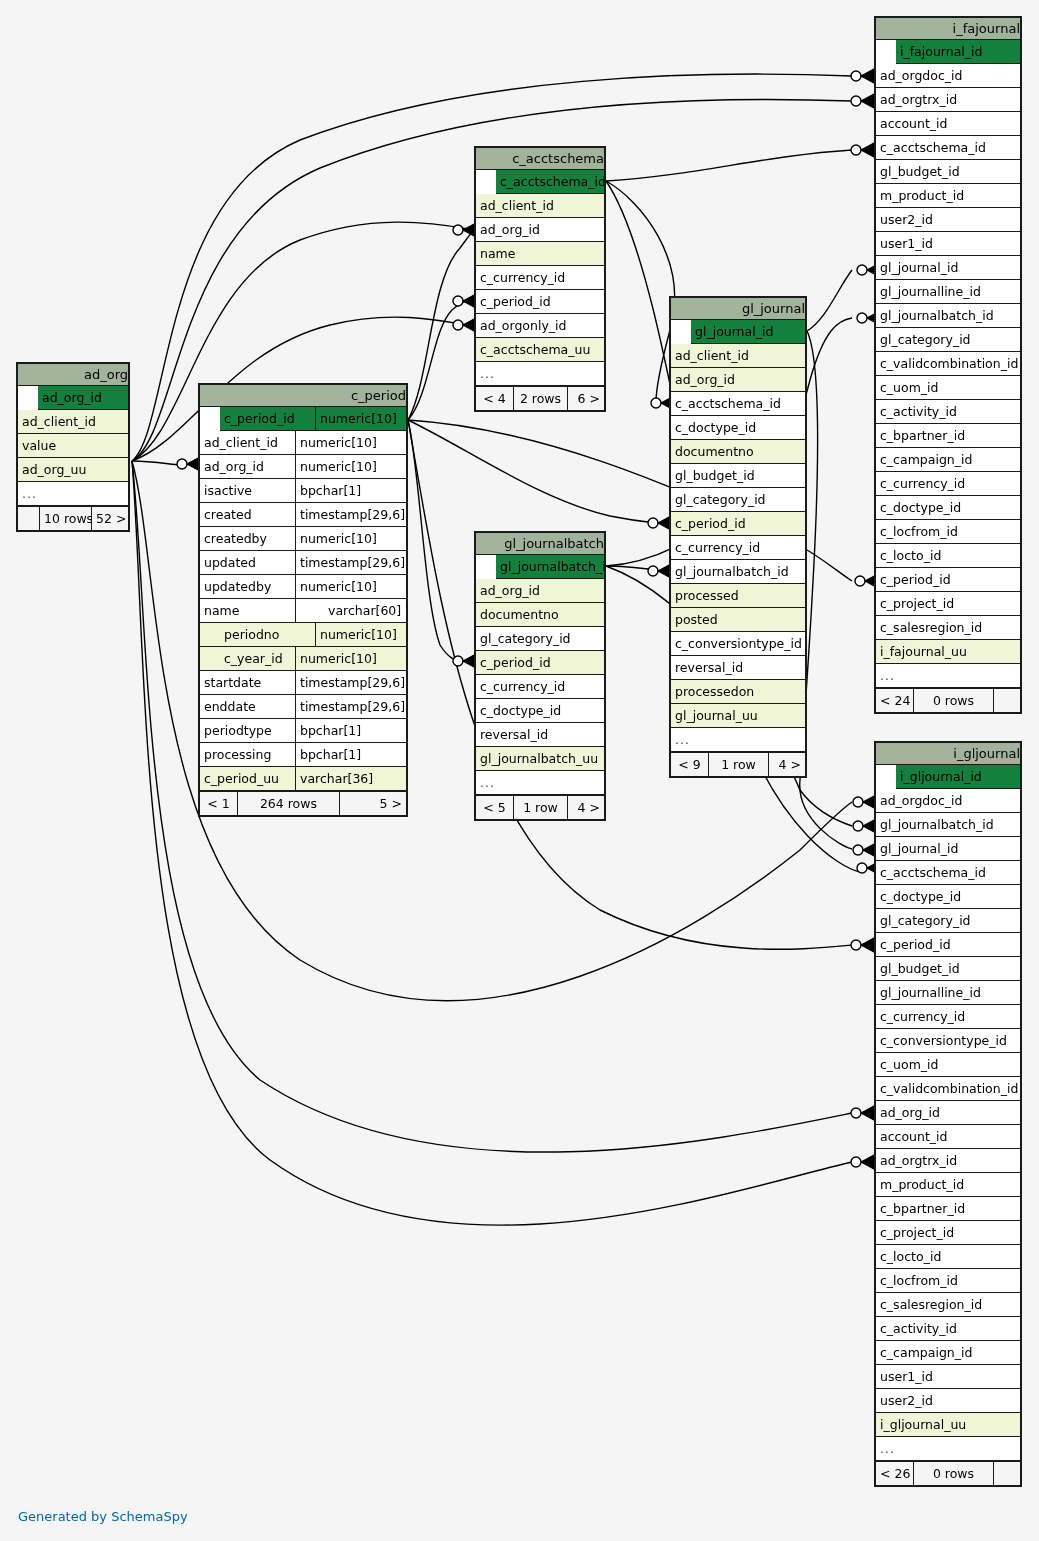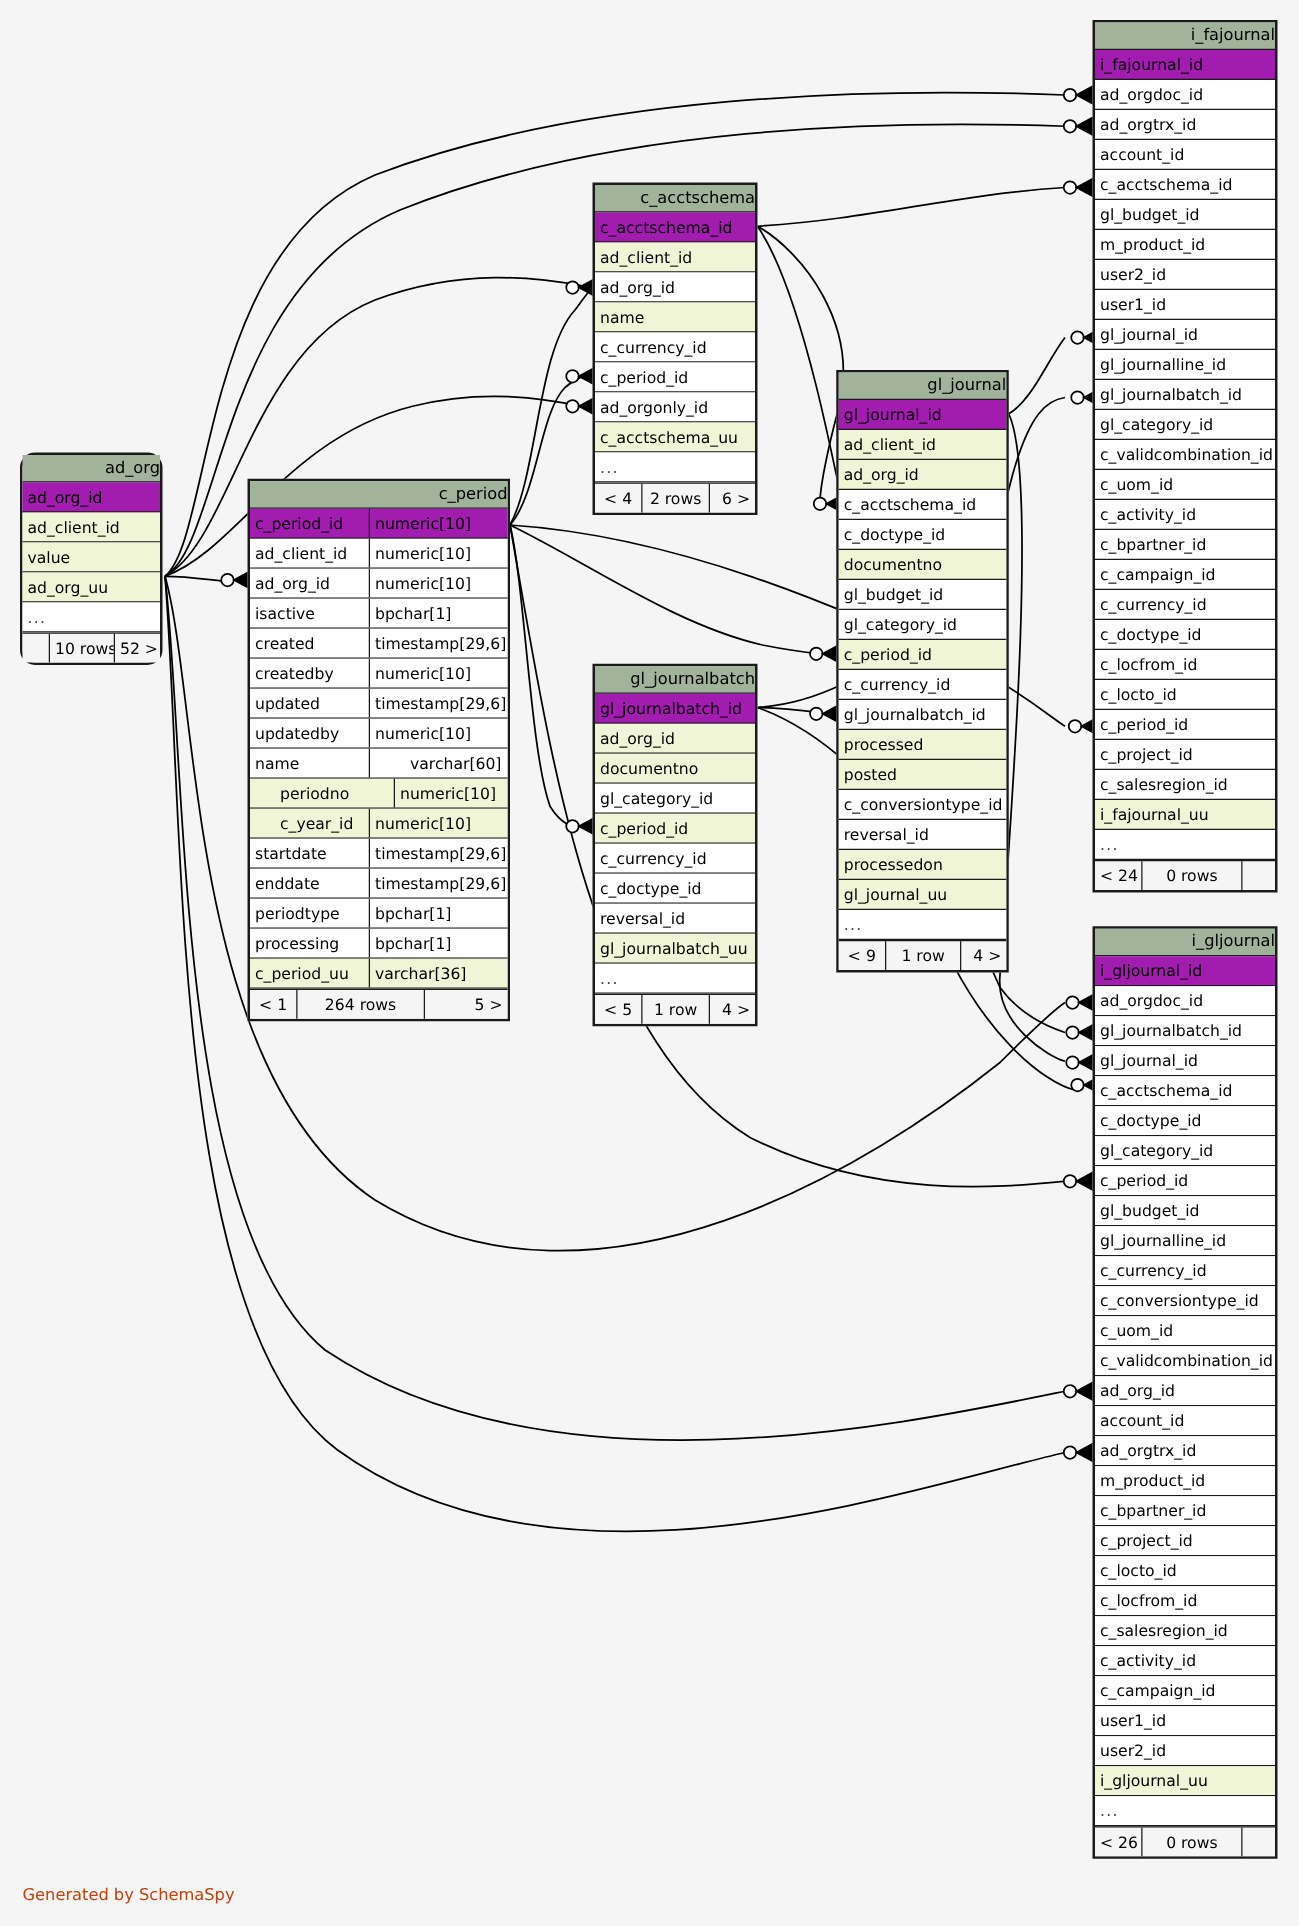--- a/index.html
+++ b/index.html
@@ -64,21 +64,21 @@
     box-sizing: border-box;
   }
   .cell-type {
     flex: 0 0 auto;
     padding-left: 4px;
     padding-right: 3px;
     border-left: 1px solid #1a1a1a;
     white-space: nowrap;
     box-sizing: border-box;
   }
-  .r-pk   { background: #a21caf; }
+  .r-pk   { background: #15803d; margin-left: 20px; }
   .r-idx  { background: #f0f5d8; }
   .r-plain{ background: #ffffff; }
   .r-ellipsis { background: #ffffff; color: #444; }
   .r-ellipsis .cell-name { letter-spacing: 1px; }
   .tbl-foot {
     display: flex;
     height: 24px;
     box-sizing: border-box;
     line-height: 23px;
     background: #f5f5f5;
@@ -93,21 +93,21 @@
   }
   .foot-left  { border-right: 1px solid #1a1a1a; }
   .foot-mid   { border-right: 1px solid #1a1a1a; flex: 1 1 auto; }
   .foot-right { flex: 0 0 auto; text-align: right; }
   .foot-right.wide { flex: 1 1 auto; }
   .credit {
     position: absolute;
     left: 18px;
     top: 1509px;
     font-size: 13px;
-    color: #c2410c;
+    color: #0369a1;
     z-index: 3;
     white-space: nowrap;
   }
   
 </style>
 </head>
 <body>
 
 <div id="canvas">
   <svg id="edges" viewBox="0 0 1039 1541" xmlns="http://www.w3.org/2000/svg">
@@ -217,21 +217,21 @@
           <path d="M874,1106 L861,1113 L874,1120 Z M861,1113 L874,1113" fill="#000000" stroke="#000000" stroke-width="1.2"></path>
         </g>
         <g>
           <circle cx="856" cy="1162" r="5" fill="#ffffff" stroke="#000000" stroke-width="1.4"></circle>
           <path d="M874,1155 L861,1162 L874,1169 Z M861,1162 L874,1162" fill="#000000" stroke="#000000" stroke-width="1.2"></path>
         </g>
       </g>
   </svg>
 
   <div id="tables-layer">
-      <div class="table-node" style="left: 16px; top: 362px; width: 114px; border-radius: 12px;">
+      <div class="table-node" style="left: 16px; top: 362px; width: 114px;">
         <div class="tbl-title">ad_org</div>
         <div class="tbl-row r-pk">
           <div class="cell-name">ad_org_id</div>
         </div>
         <div class="tbl-row r-idx">
           <div class="cell-name">ad_client_id</div>
         </div>
         <div class="tbl-row r-idx">
           <div class="cell-name">value</div>
         </div>

